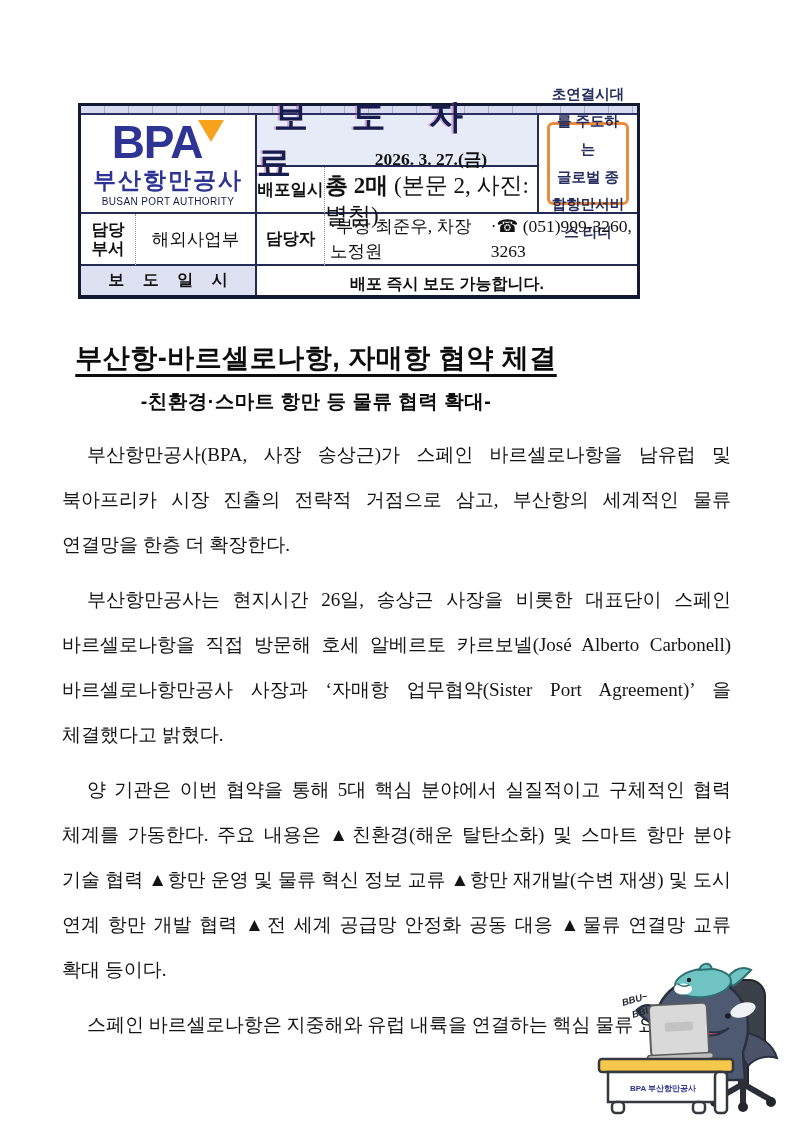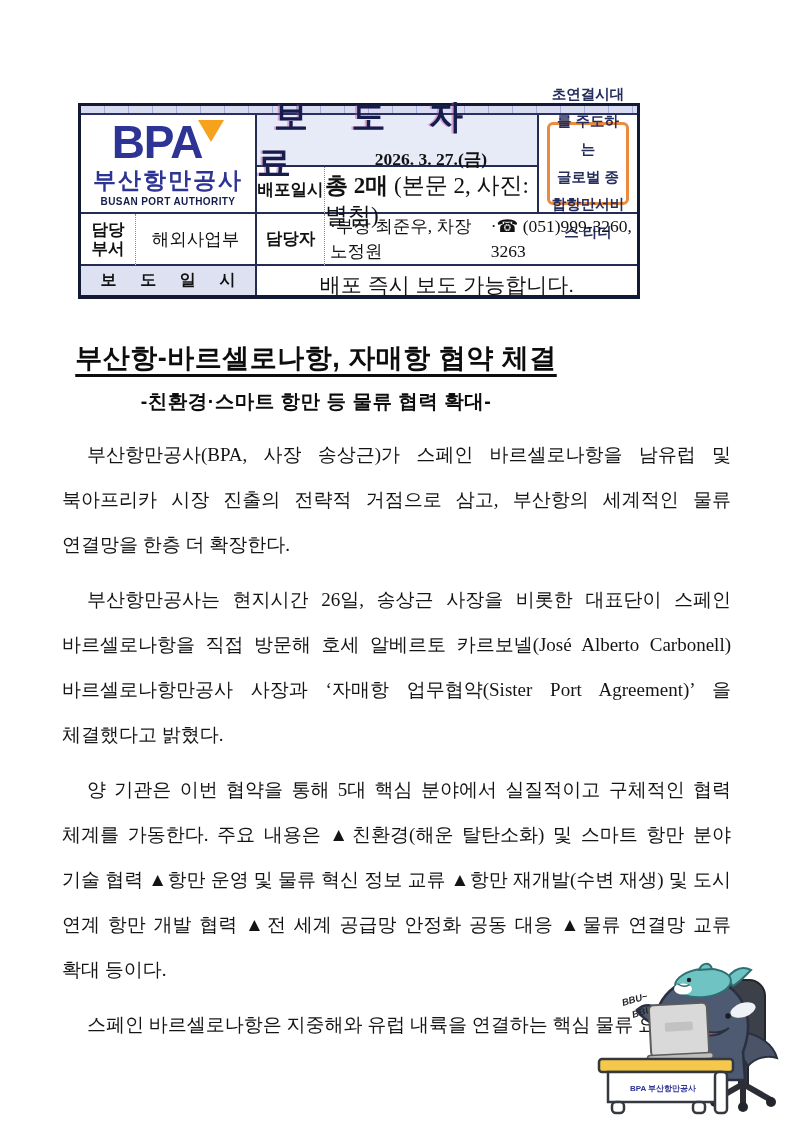--- a/index.html
+++ b/index.html
@@ -28,42 +28,42 @@
 
   .cell-logo   { grid-column: 1 / 3; grid-row: 1 / 3; flex-direction: column; background: #fff; }
   .cell-title  { grid-column: 3 / 5; grid-row: 1 / 2; background: #e7eaf7; }
   .cell-badge  { grid-column: 5 / 6; grid-row: 1 / 3; background: #fff; padding: 7px 8px; }
   .cell-rl     { grid-column: 3 / 4; grid-row: 2 / 3; }
   .cell-rv     { grid-column: 4 / 5; grid-row: 2 / 3; flex-direction: column; line-height: 1.3; }
   .cell-dept-l { grid-column: 1 / 2; grid-row: 3 / 4; }
   .cell-dept-v { grid-column: 2 / 3; grid-row: 3 / 4; }
   .cell-con-l  { grid-column: 3 / 4; grid-row: 3 / 4; }
   .cell-con-v  { grid-column: 4 / 6; grid-row: 3 / 4; justify-content: flex-start; padding-left: 5px; flex-direction: row; align-items: flex-start; line-height: 1.45; }
-  .cell-time-l { grid-column: 1 / 3; grid-row: 4 / 5; background: #dde1f2; font-family: Liberation Mono, monospace; }
+  .cell-time-l { grid-column: 1 / 3; grid-row: 4 / 5; background: #dde1f2; }
   .cell-time-v { grid-column: 3 / 6; grid-row: 4 / 5; }
 
   .doc-type {
     font-size: 34px; font-weight: 900; color: #151c4e; letter-spacing: 17px;
     text-indent: 17px; text-shadow: -2px 0 0 rgba(186, 64, 150, 0.40);
   }
   .lbl { font-weight: 700; font-size: 16.5px; color: #111; }
   .lbl-two-line { white-space: pre-line; text-align: left; line-height: 1.15; }
   .serif { font-family: "Liberation Serif", "DejaVu Serif", serif; }
   .rv-date { font-weight: 700; font-size: 17.5px; }
   .rv-pages { font-size: 23px; }
   .rv-pages .bold-part { font-weight: 700; }
   .contact-line { font-family: "Liberation Serif", "DejaVu Serif", serif; font-size: 17.5px; }
   .dept-value { font-size: 17.5px; }
   .time-label { font-weight: 700; font-size: 16px; letter-spacing: 7px; text-indent: 7px; }
-  .time-value { font-weight: 400; font-size: 21px; margin-top: 8px; }
+  .time-value { font-weight: 700; font-size: 16px; margin-top: 8px; }
 
   .bpa-word { font-size: 46px; font-weight: 900; color: #2d3494; letter-spacing: -1px; line-height: 0.9; white-space: nowrap; }
   .bpa-tri { display: inline-block; width: 0; height: 0; border-left: 13px solid transparent; border-right: 13px solid transparent; border-top: 22px solid #f6a21d; margin-left: -4px; vertical-align: 16px; }
   .bpa-kr { font-size: 23px; font-weight: 700; color: #2d3494; letter-spacing: 2px; margin-top: 1px; }
-  .bpa-en { font-size: 10px; font-weight: 700; color: #141c4a; letter-spacing: 0.4px; }
+  .bpa-en { font-size: 10px; font-weight: 400; color: #141c4a; letter-spacing: 0.4px; }
 
   .slogan-badge {
     width: 100%; height: 100%;
     border: 3px solid #ec8a3d; border-radius: 6px; background: #fff;
     display: flex; flex-direction: column; align-items: center; justify-content: center;
     font-size: 14.5px; font-weight: 800; color: #252d5c; line-height: 1.9; text-align: center;
   }
 
   
   .title-block { position: absolute; left: 0; top: 340px; width: 632px; text-align: center; }

